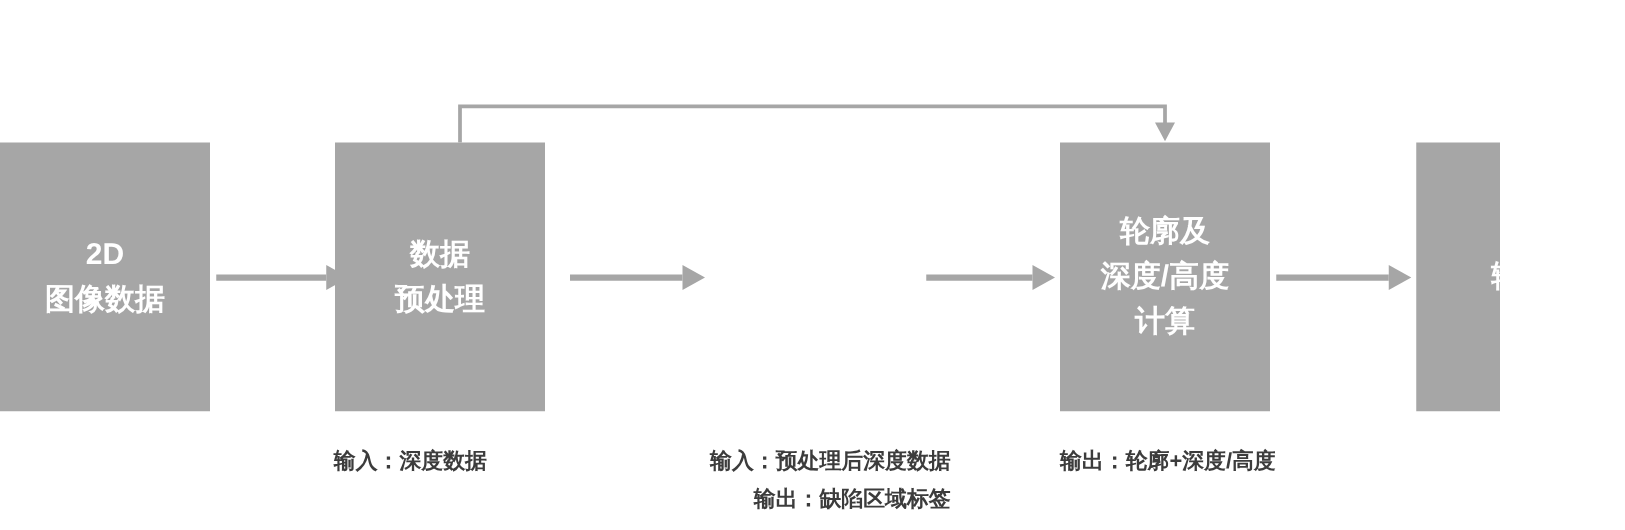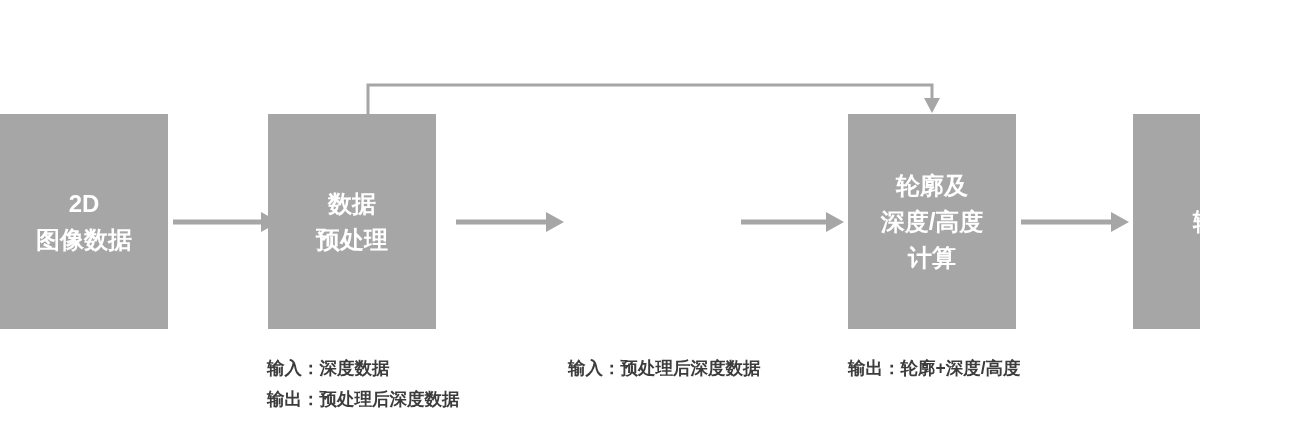--- a/index.html
+++ b/index.html
@@ -50,20 +50,21 @@
     line-height: 36px;
     white-space: pre-line;
   }
   .annotation {
     position: absolute;
     top: 314px;
     color: var(--annotation-text, #3c3c3c);
     font-weight: bold;
     font-size: 17.5px;
     line-height: 31px;
+    text-align: right;
   }
   .annotation div {
     white-space: nowrap;
   }
 </style>
 </head>
 <body>
 
 <div class="canvas">
 
@@ -111,24 +112,24 @@
 深度/高度
 计算</span>
   </div>
 
   <div class="node" style="left:1133px">
     <span class="node-label">输出</span>
   </div>
 
   <div class="annotation" style="left:267px">
     <div>输入：深度数据</div>
-    <div>输出：预处理后深度数据</div>
   </div>
 
   <div class="annotation" style="left:568px">
     <div>输入：预处理后深度数据</div>
+    <div>输出：缺陷区域标签</div>
   </div>
 
   <div class="annotation" style="left:848px">
     <div>输出：轮廓+深度/高度</div>
   </div>
 
 </div>
 
 </body></html>

